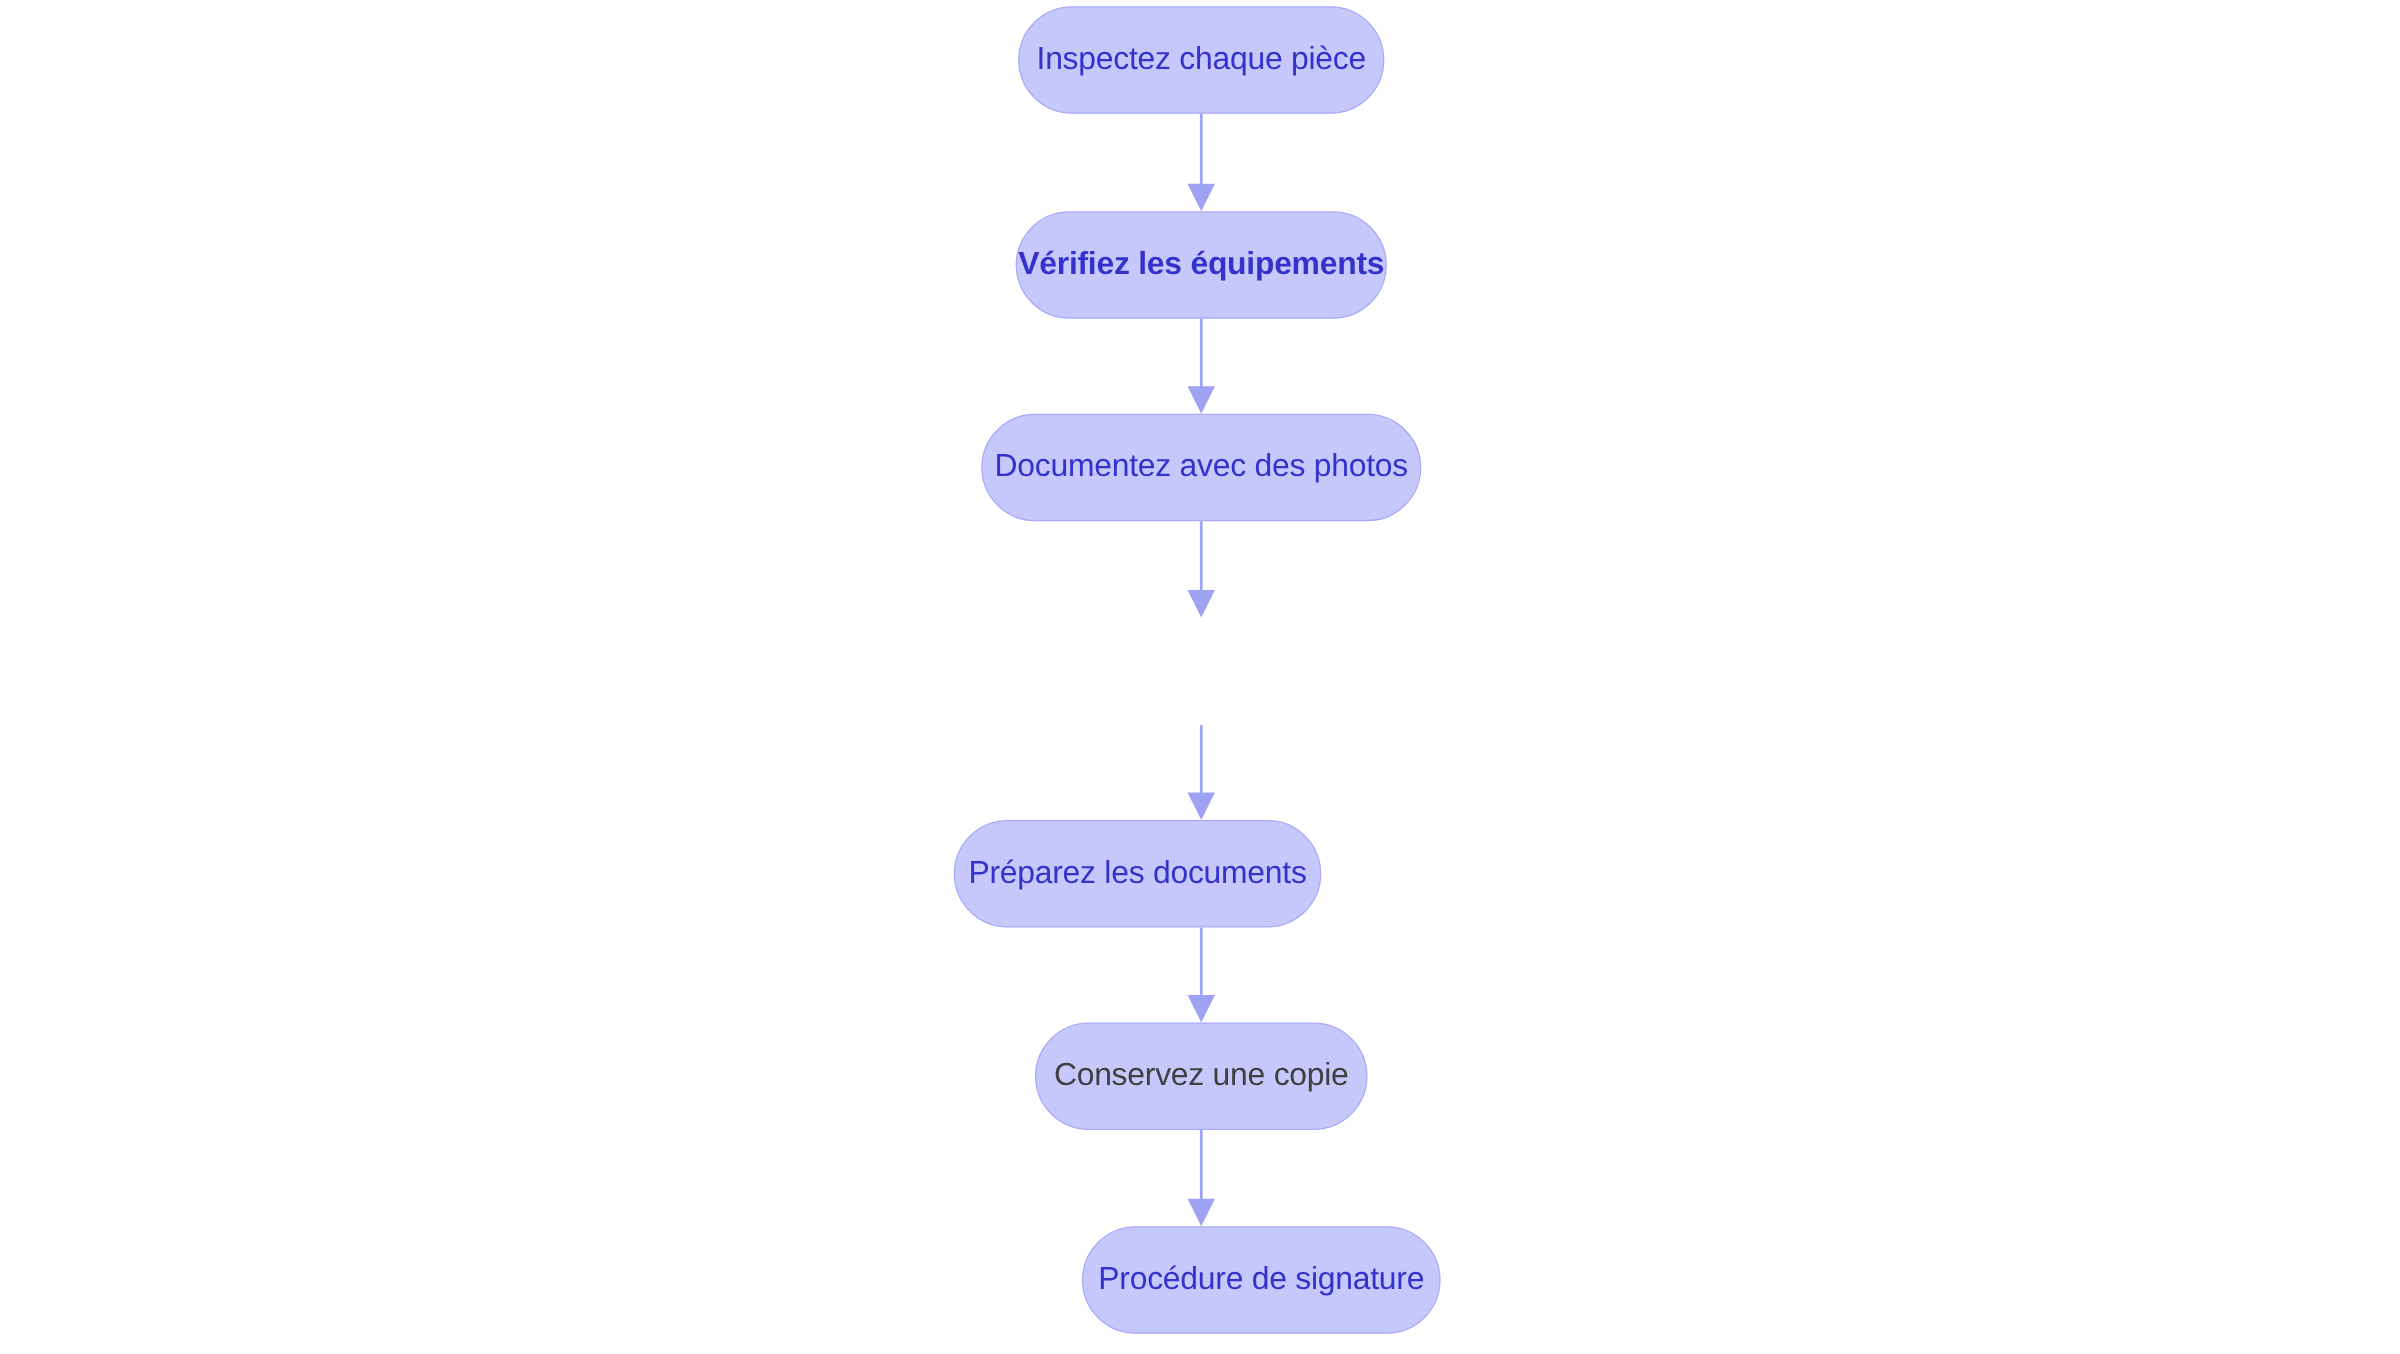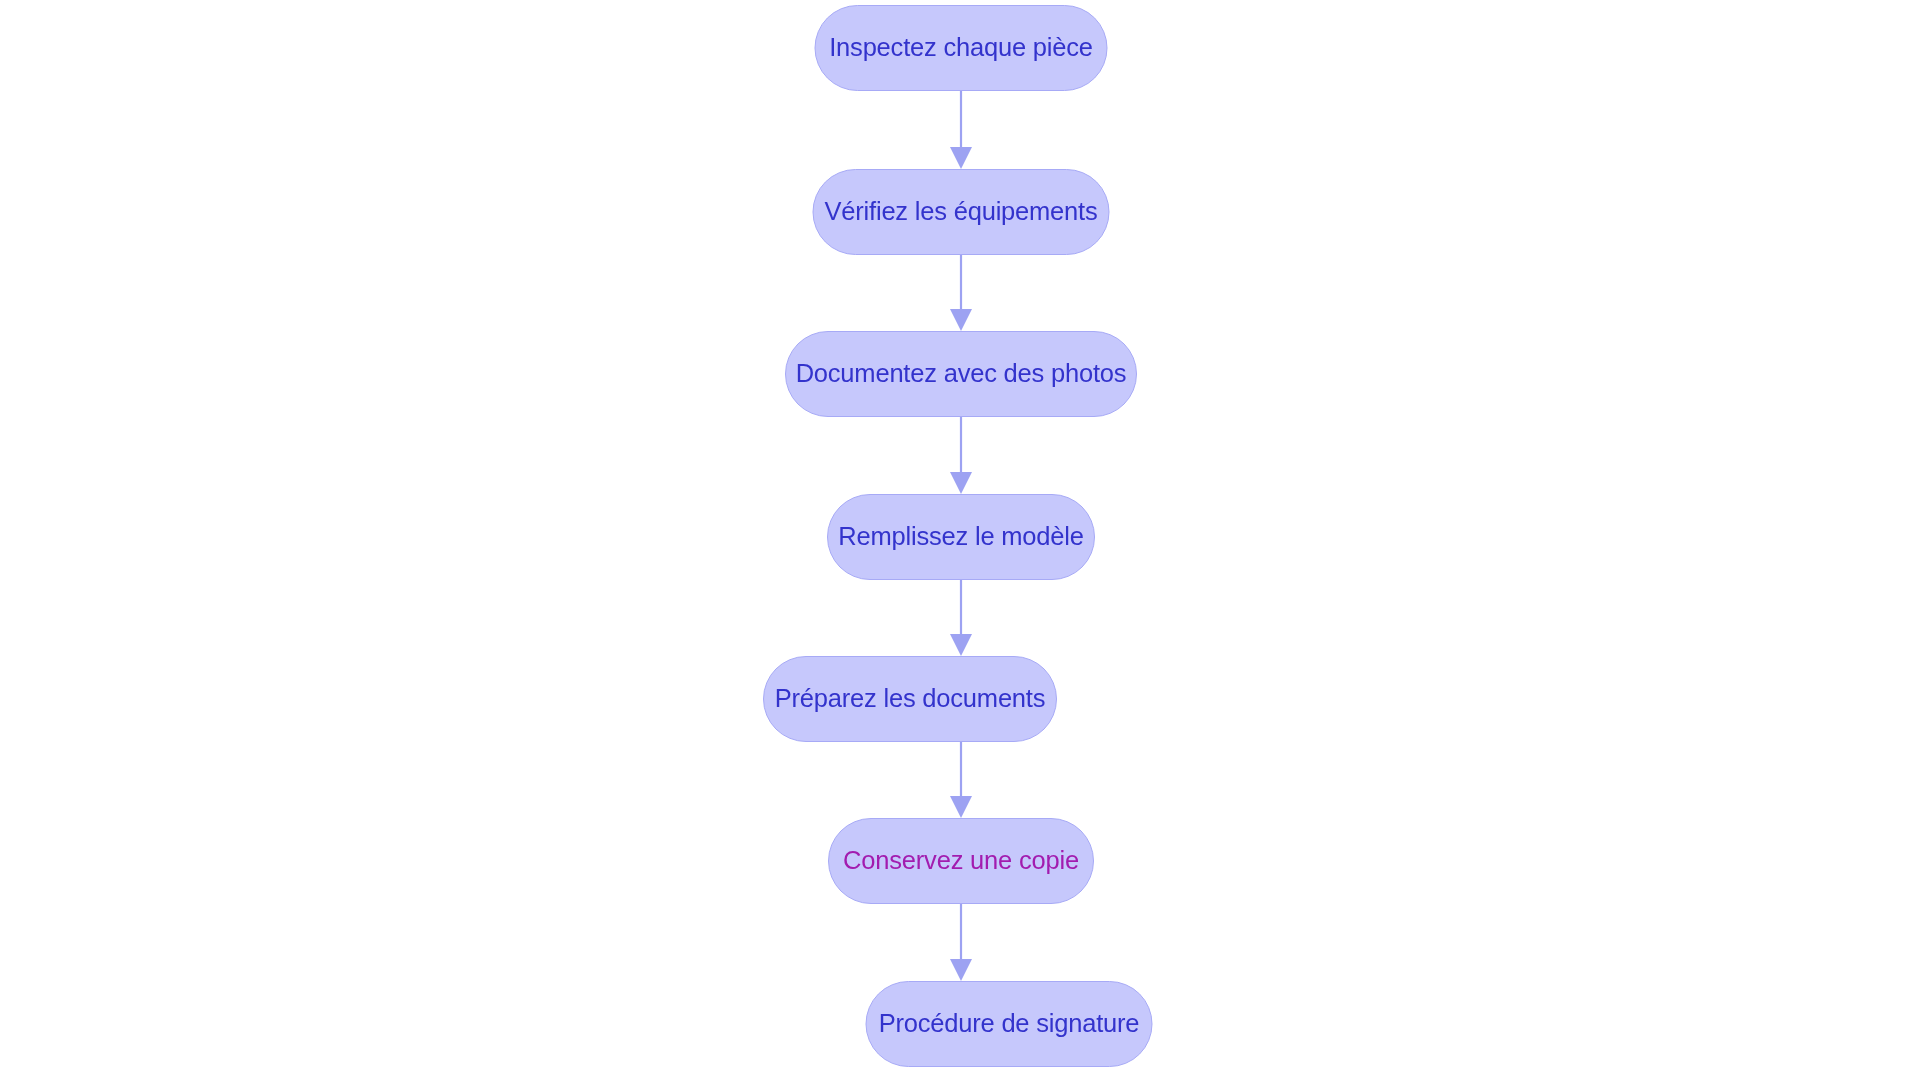--- a/index.html
+++ b/index.html
@@ -94,30 +94,27 @@
     <div class="flow-connector" style="left: 961px; top: 904px; height: 77px;">
       <svg width="26" height="77" viewBox="0 0 26 77">
         <line x1="13" y1="0" x2="13" y2="57" stroke="#9da2f2" stroke-width="2.2"></line>
         <polygon points="2,55 24,55 13,77" fill="#9da2f2"></polygon>
       </svg>
     </div>
     <div class="flow-node" style="left: 961px; top: 5px; width: 293px; background: rgb(198, 200, 252); border-color: rgb(167, 170, 246);">
       <span class="flow-node-label" style="color: rgb(51, 51, 204);">Inspectez chaque pièce</span>
     </div>
     <div class="flow-node" style="left: 961px; top: 169px; width: 297px; background: rgb(198, 200, 252); border-color: rgb(167, 170, 246);">
-      <span class="flow-node-label" style="color: rgb(51, 51, 204);">Vérifiez les équipements</span>
+      <span class="flow-node-label" style="color: rgb(51, 51, 204); font-weight: bold;">Vérifiez les équipements</span>
     </div>
     <div class="flow-node" style="left: 961px; top: 331px; width: 352px; background: rgb(198, 200, 252); border-color: rgb(167, 170, 246); align-items: center;">
       <span class="flow-node-label" style="color: rgb(51, 51, 204);">Documentez avec des photos</span>
-    </div>
-    <div class="flow-node" style="left: 961px; top: 494px; width: 268px; background: rgb(198, 200, 252); border-color: rgb(167, 170, 246);">
-      <span class="flow-node-label" style="color: rgb(51, 51, 204);">Remplissez le modèle</span>
     </div>
     <div class="flow-node" style="left: 910px; top: 656px; width: 294px; background: rgb(198, 200, 252); border-color: rgb(167, 170, 246);">
       <span class="flow-node-label" style="color: rgb(51, 51, 204);">Préparez les documents</span>
     </div>
     <div class="flow-node" style="left: 961px; top: 818px; width: 266px; background: rgb(198, 200, 252); border-color: rgb(167, 170, 246);">
-      <span class="flow-node-label" style="color: #a21caf; text-align: right;">Conservez une copie</span>
+      <span class="flow-node-label" style="color: #404040; text-align: right;">Conservez une copie</span>
     </div>
     <div class="flow-node" style="left: 1009px; top: 981px; width: 287px; background: rgb(198, 200, 252); border-color: rgb(167, 170, 246);">
       <span class="flow-node-label" style="color: rgb(51, 51, 204);">Procédure de signature</span>
     </div>
   </div>
 
 </body></html>

